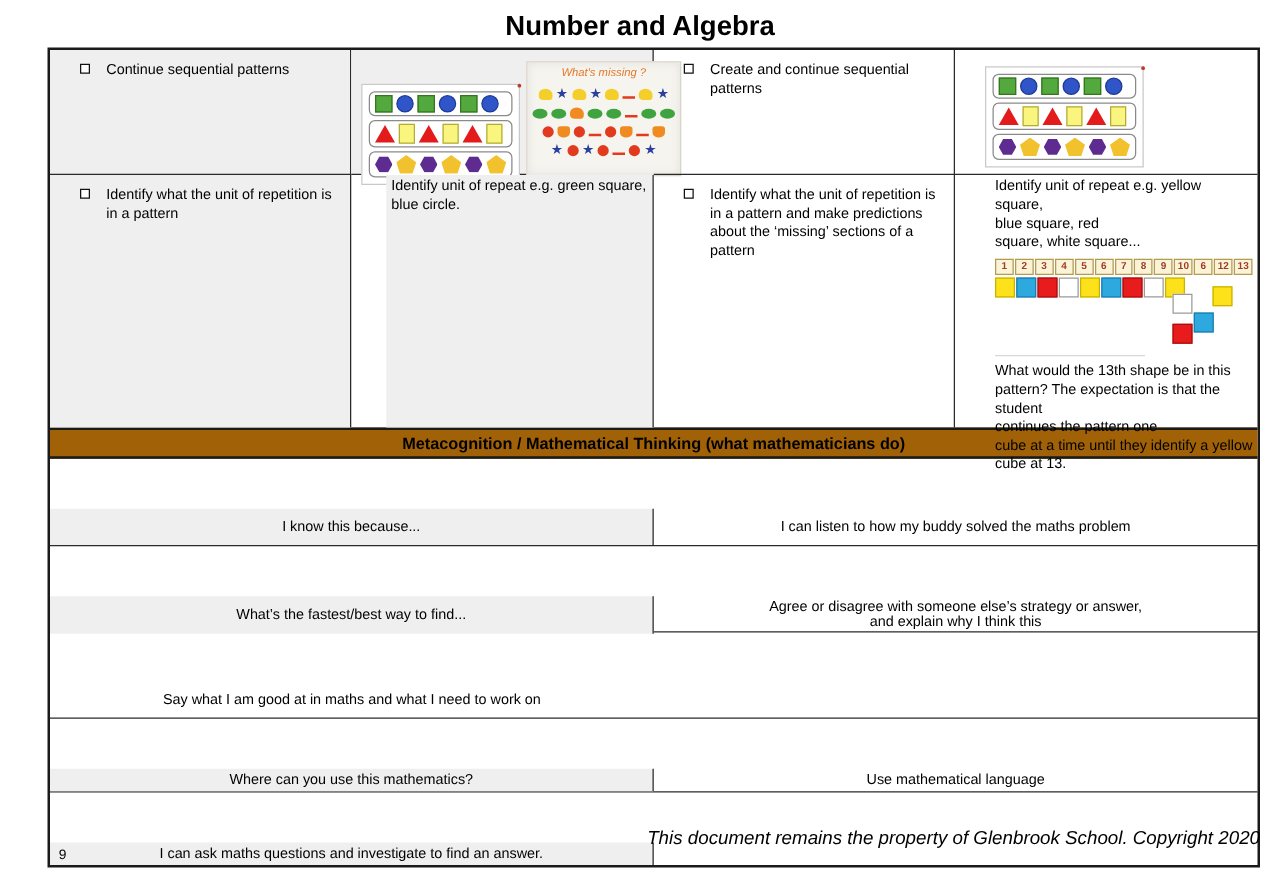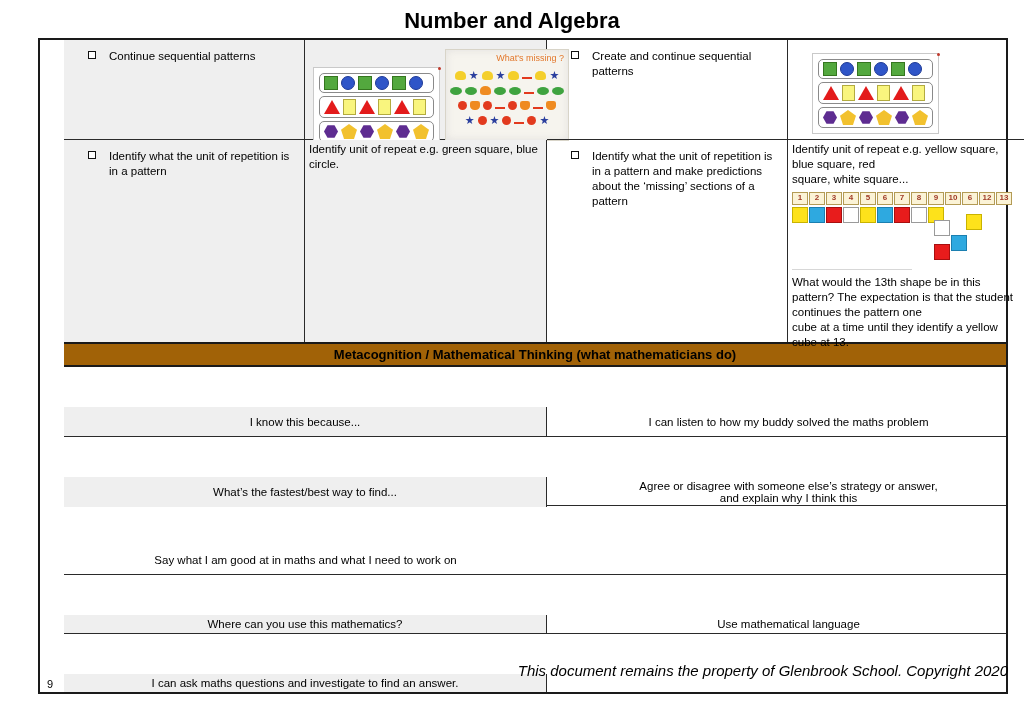--- a/index.html
+++ b/index.html
@@ -2,21 +2,21 @@
 <html><head>
 <meta charset="utf-8">
 <style>
   * { box-sizing: border-box; margin: 0; padding: 0; }
   html,body { width:1024px; height:702px; background:#fff; color:#000;
     font-family:"Liberation Sans", sans-serif; position:relative; overflow:hidden; }
 
   .page-title { position:absolute; top:8px; left:0; width:100%;
     text-align:center; font-size:22px; font-weight:bold; }
 
-  .sheet { position:absolute; left:38px; top:38px; width:970px; border:2px solid #1a1a1a; background:#fff;padding-left:24px; }
+  .sheet { position:absolute; left:38px; top:38px; width:970px; border:2px solid #1a1a1a; background:#fff; }
 
   
   .grid-top { display:grid; grid-template-columns:241px 242px 241px 242px; grid-template-rows:100px 202px; }
   .tcell { border-right:1px solid #2a2a2a; border-bottom:1px solid #2a2a2a;
     font-size:11.5px; line-height:1.3; position:relative; padding:6px 6px; }
   .tcell.lastcol { border-right:none; }
   .tcell.r2 { border-bottom:none; }
   .gray { background:#efefef; }
 
   .check-item { display:flex; gap:13px; padding:3px 2px 0 18px; align-items:flex-start; }
@@ -37,33 +37,33 @@
   .blue-circle   { background:#2f55c8; border:1px solid #1e3a96; border-radius:50%; }
   .red-triangle  { width:0; height:0; border-left:8px solid transparent; border-right:8px solid transparent;
                    border-bottom:14px solid #e31b1b; background:none; }
   .yellow-square { background:#f9f57e; border:1px solid #b3ab3f; width:13px; height:16px; }
   .purple-hexagon{ background:#5e2c91; clip-path:polygon(25% 5%,75% 5%,100% 50%,75% 95%,25% 95%,0 50%); }
   .gold-pentagon { background:#f2c12e; clip-path:polygon(50% 0,100% 38%,81% 100%,19% 100%,0 38%); width:16px; height:15px; }
 
   
   .whiteboard { width:124px; height:92px; background:#f6f4ee; border:1px solid #d8d4c8;
     box-shadow:inset 0 0 8px rgba(120,120,140,.15); padding:2px 4px; }
-  .wb-title { font-size:9px; color:#e2772b; text-align:right; margin:1px 0 2px; white-space:nowrap; }
+  .wb-title { font-size:9px; color:#e2772b; text-align:center; font-style:italic; margin:1px 0 2px; white-space:nowrap; }
   .wb-line { display:flex; gap:3px; align-items:flex-end; justify-content:center; margin:4px 0; height:11px; }
   .wb { display:inline-block; }
   .wb.star { color:#2b3f9e; font-size:11px; line-height:10px; font-style:normal; }
   .wb.duck { width:11px; height:9px; background:#f4cf2b; border-radius:65% 70% 40% 45%; }
   .wb.orange-duck { width:11px; height:9px; background:#ef8b21; border-radius:65% 70% 40% 45%; }
   .wb.turtle { width:12px; height:8px; background:#3fa33f; border-radius:50%; }
   .wb.apple { width:9px; height:9px; background:#e23a1e; border-radius:50%; }
   .wb.cat { width:10px; height:9px; background:#ef8b21; border-radius:25% 25% 45% 45%; }
   .wb.gap { width:10px; height:2px; background:#e23a1e; margin-bottom:1px; }
 
   .preline { white-space:pre-line; }
-  .cellpad { padding:2px 4px; }
+  .cellpad { padding:2px 4px;margin-left:28px; }
 
   
   .track-wrap { position:relative; height:80px; margin:5px 0 3px; }
   .num-row { display:flex; gap:1px; }
   .num { width:16px; height:13px; background:#fbf3d6; border:1px solid #b39b55; font-size:8px;
     color:#a03c28; display:flex; align-items:center; justify-content:center; font-weight:bold; }
   .cube-row { display:flex; gap:1px; margin-top:2px; }
   .cube { width:16px; height:16px; display:inline-block; }
   .cube.yellow { background:#fde21b; border:1px solid #c9b300; }
   .cube.blue   { background:#2ea9e0; border:1px solid #1b7fb0; }

